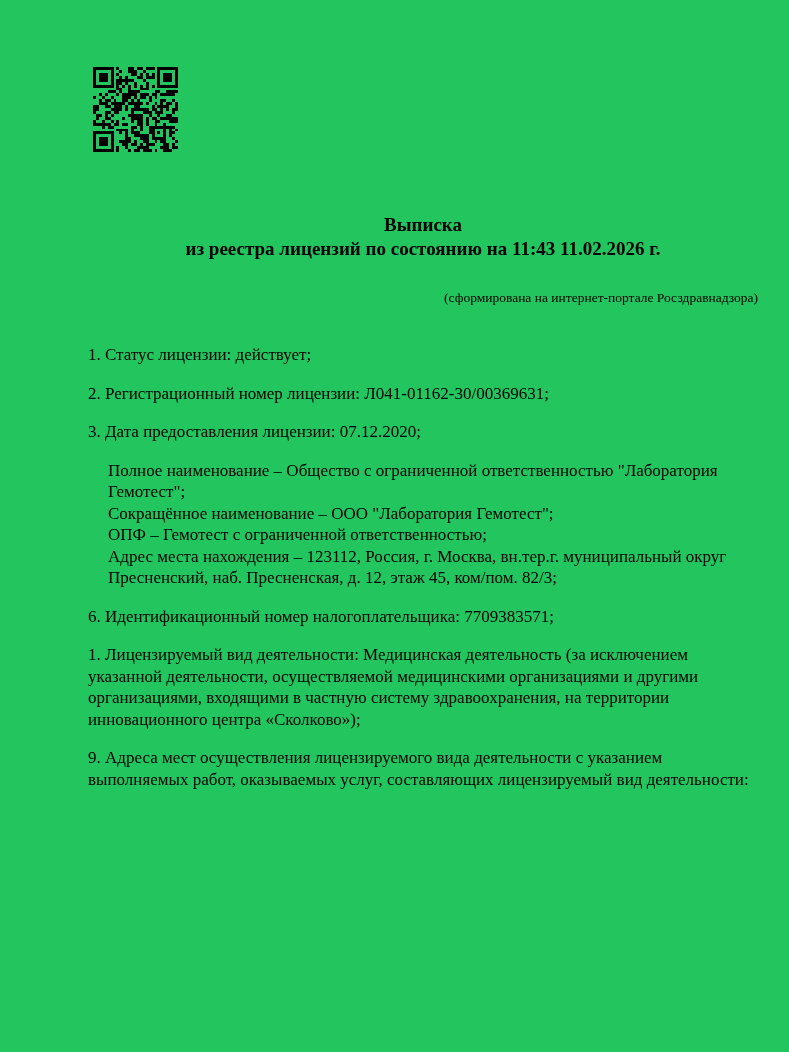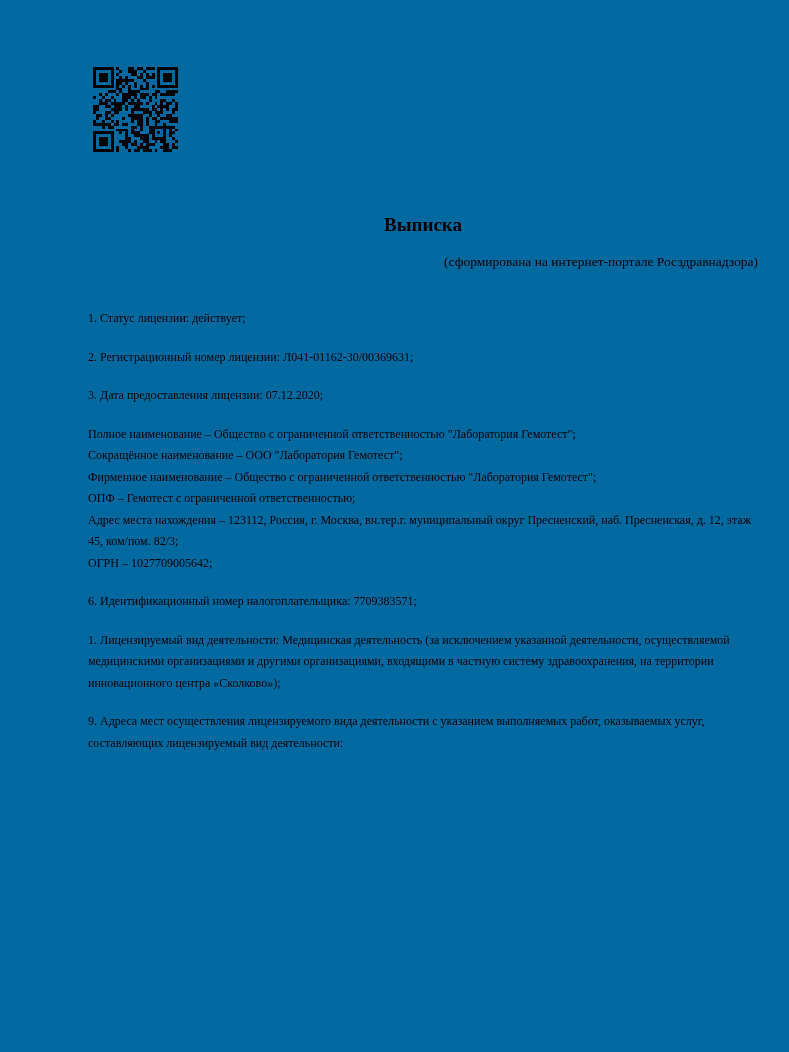--- a/index.html
+++ b/index.html
@@ -1,20 +1,20 @@
 <!DOCTYPE html>
 <html><head>
 <meta charset="utf-8">
 <style>
   html, body { margin: 0; padding: 0; background: #ffffff; }
   .page {
     position: relative;
     width: 789px;
     height: 1052px;
-    background: #0369a1;
+    background: #22c55e;
     color: #000000;
     font-family: "Liberation Serif", "DejaVu Serif", serif;
     overflow: hidden;
   }
   .qr {
     position: absolute;
     left: 93px;
     top: 67px;
     width: 85px;
     height: 85px;
@@ -24,32 +24,32 @@
     padding: 0 31px 0 88px; 
   }
   .title {
     margin-top: 213px;
     text-align: center;
     font-weight: bold;
     font-size: 19px;
     line-height: 24px;
   }
   .subtitle {
-    margin-top: 16px;
+    margin-top: 28px;
     text-align: right;
     font-size: 13.5px;
     line-height: 17px;
   }
   .body {
     margin-top: 38px;
-    font-size: 12px;
+    font-size: 17px;
     line-height: 21.5px;
   }
   .body p { margin: 0 0 17px 0; }
-  .body .line { display: block; }
+  .body .line { display: block; margin-left: 20px; }
 </style>
 </head>
 <body>
 
 <div class="page">
 
   <div class="qr">
     <svg id="qr-svg" viewBox="0 0 29 29" shape-rendering="crispEdges">
         <rect x="0" y="0" width="1" height="1" fill="#000000"></rect>
         <rect x="1" y="0" width="1" height="1" fill="#000000"></rect>
@@ -482,35 +482,34 @@
         <rect x="24" y="28" width="1" height="1" fill="#000000"></rect>
         <rect x="25" y="28" width="1" height="1" fill="#000000"></rect>
         <rect x="26" y="28" width="1" height="1" fill="#000000"></rect>
       </svg>
   </div>
 
   <div class="content">
 
     <div class="title">
       <div>Выписка</div>
+      <div>из реестра лицензий по состоянию на 11:43 11.02.2026 г.</div>
     </div>
 
     <div class="subtitle">(сформирована на интернет-портале Росздравнадзора)</div>
 
     <div class="body" id="paragraphs">
         <p>1. Статус лицензии: действует;</p>
         <p>2. Регистрационный номер лицензии: Л041-01162-30/00369631;</p>
         <p>3. Дата предоставления лицензии: 07.12.2020;</p>
         <p>
           <span class="line">Полное наименование – Общество с ограниченной ответственностью "Лаборатория Гемотест";</span>
           <span class="line">Сокращённое наименование – ООО "Лаборатория Гемотест";</span>
-          <span class="line">Фирменное наименование – Общество с ограниченной ответственностью "Лаборатория Гемотест";</span>
           <span class="line">ОПФ – Гемотест с ограниченной ответственностью;</span>
           <span class="line">Адрес места нахождения – 123112, Россия, г. Москва, вн.тер.г. муниципальный округ Пресненский, наб. Пресненская, д. 12, этаж 45, ком/пом. 82/3;</span>
-          <span class="line">ОГРН – 1027709005642;</span>
         </p>
         <p>6. Идентификационный номер налогоплательщика: 7709383571;</p>
         <p>1. Лицензируемый вид деятельности: Медицинская деятельность (за исключением указанной деятельности, осуществляемой медицинскими организациями и другими организациями, входящими в частную систему здравоохранения, на территории инновационного центра «Сколково»);</p>
         <p>9. Адреса мест осуществления лицензируемого вида деятельности с указанием выполняемых работ, оказываемых услуг, составляющих лицензируемый вид деятельности:</p>
       </div>
 
   </div>
 </div>
 
 </body></html>

